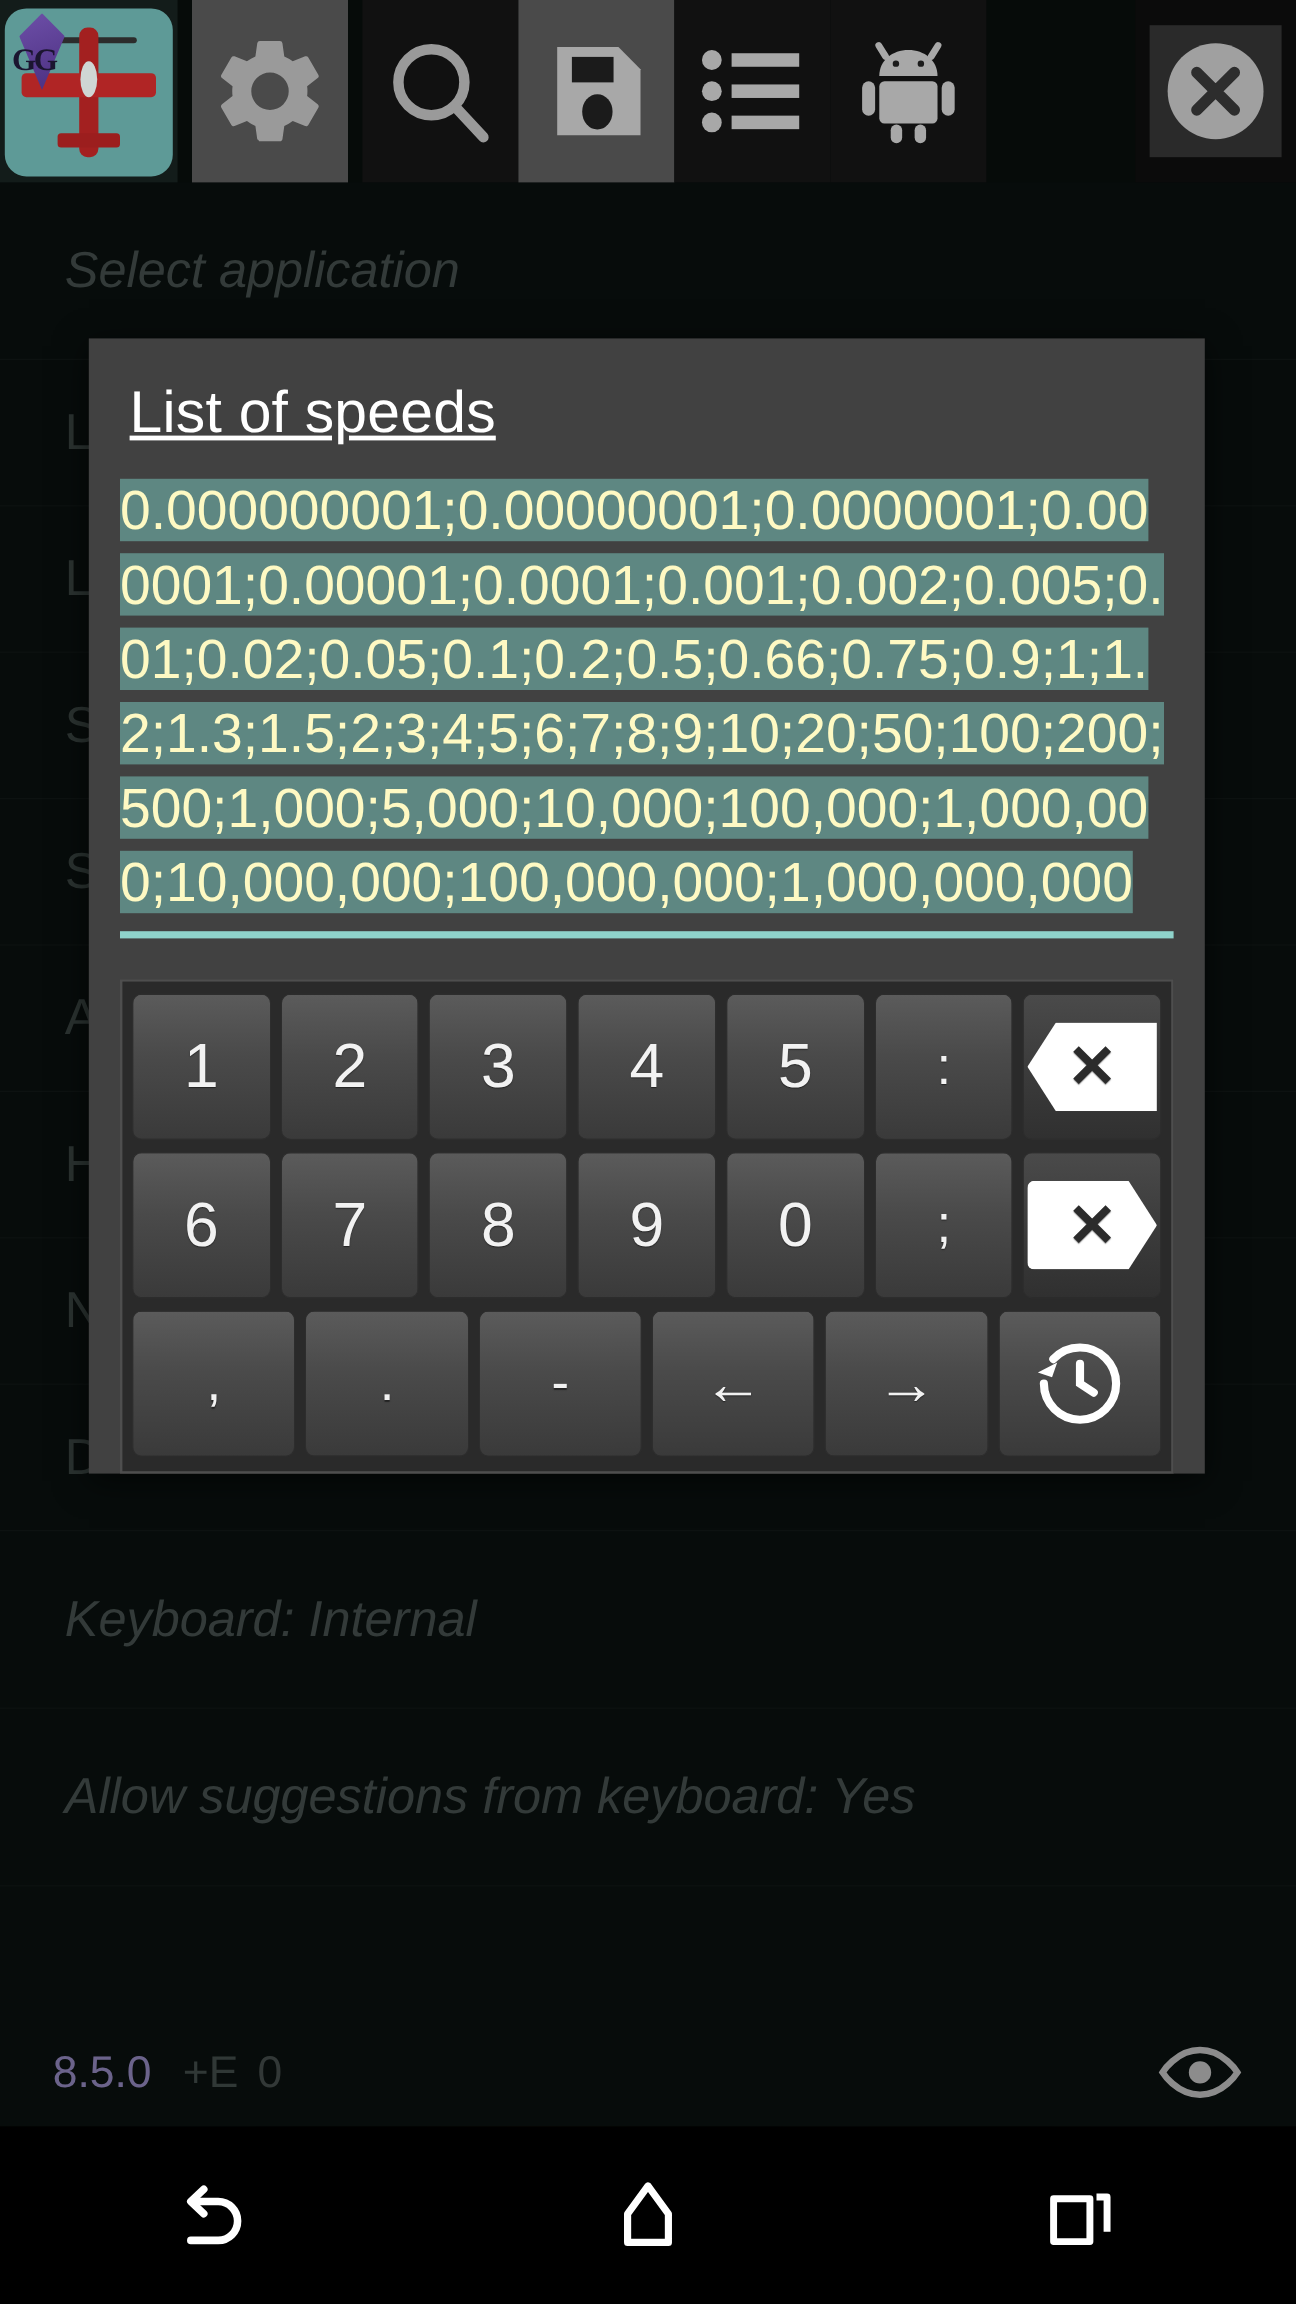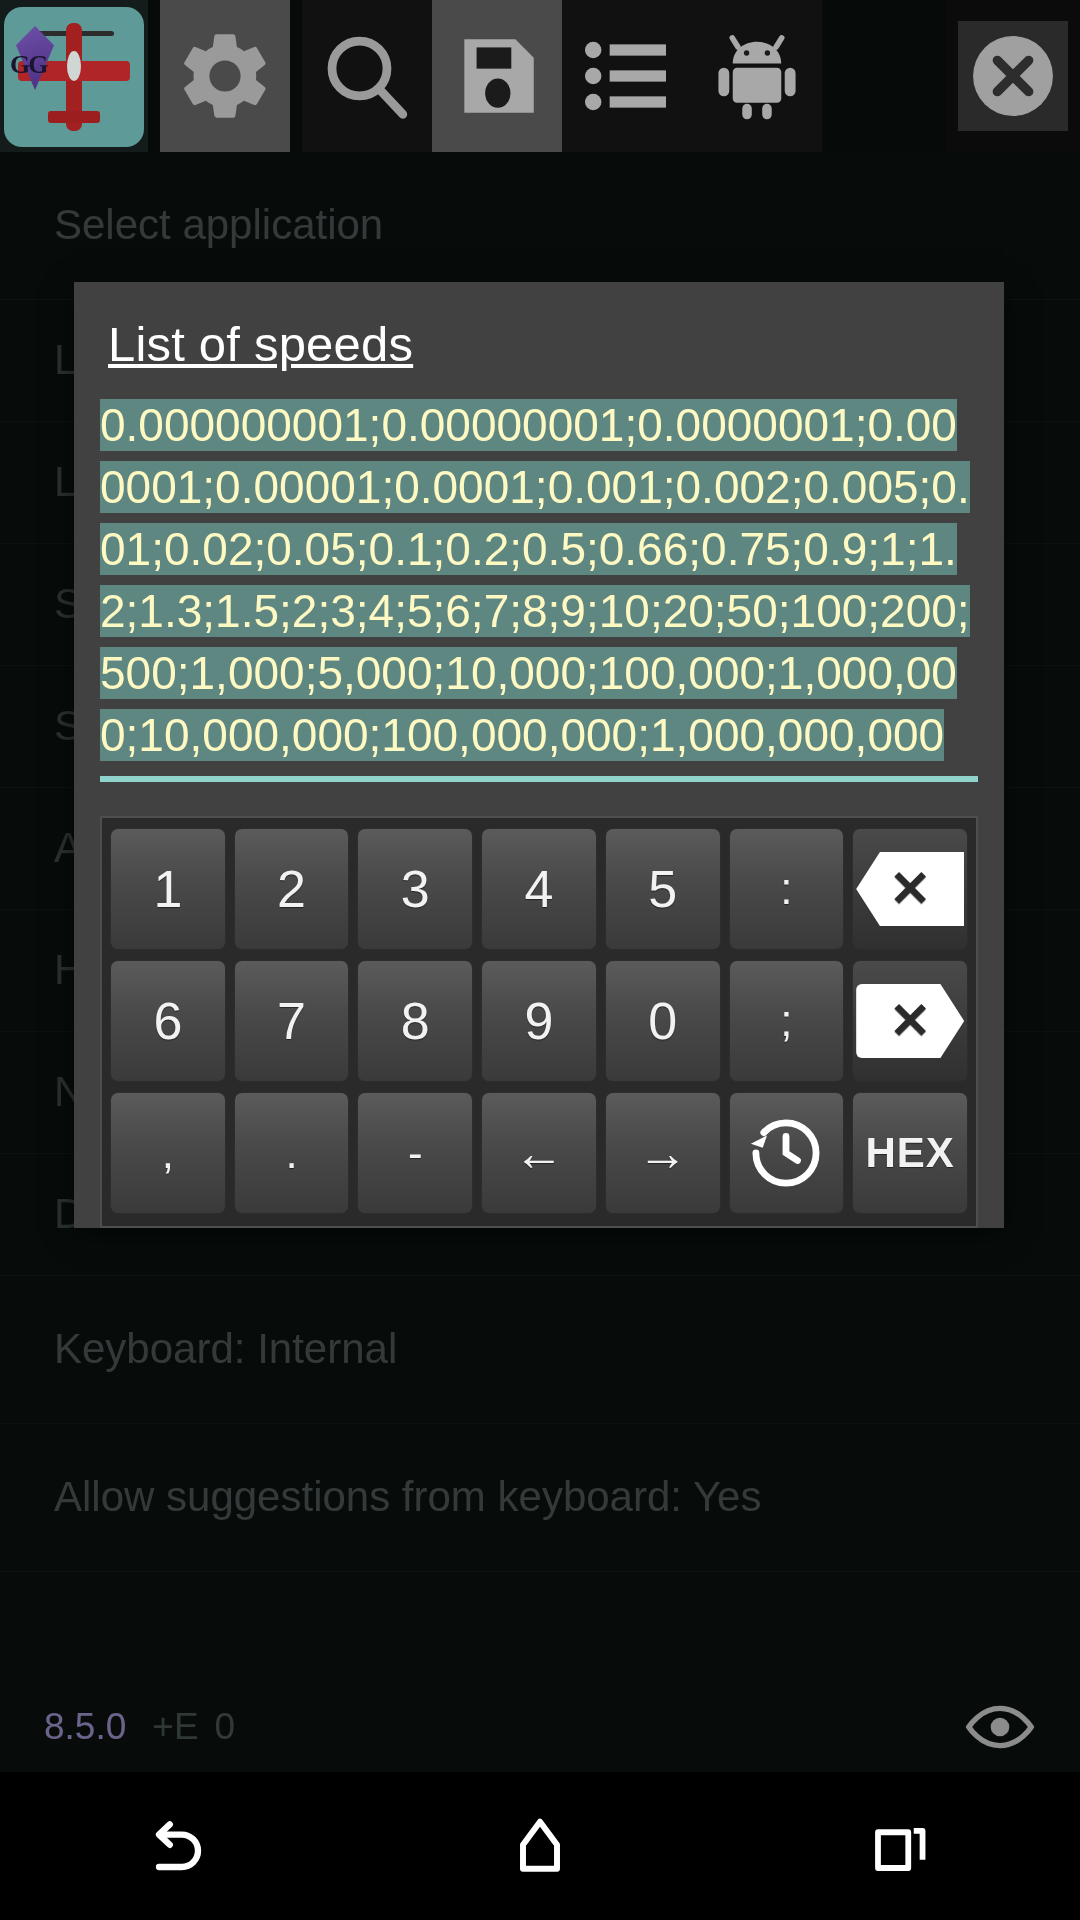--- a/index.html
+++ b/index.html
@@ -79,21 +79,21 @@
   .plane-cockpit {
     position: absolute;
     left: 50%; top: 44px;
     margin-left: -7px;
     width: 14px; height: 30px;
     background: #cfd6d4;
     border-radius: 50%;
   }
   .gg-badge {
     position: absolute;
-    left: 4px; top: 19px;
+    left: 4px; top: 4px;
     width: 56px; height: 76px;
   }
   .gg-diamond {
     position: absolute;
     left: 8px; top: 0;
     width: 38px; height: 64px;
     background: linear-gradient(160deg,#6d4fa8 0%,#4b2f80 100%);
     clip-path: polygon(50% 0%, 100% 30%, 50% 100%, 0% 30%);
   }
   .gg-text {
@@ -141,21 +141,21 @@
     position: relative;
     padding: 0 54px;
     color: #5d6b68;
     font-size: 42px;
     line-height: 1.15;
     display: flex;
     align-items: center;
     border-bottom: 1px solid #18211f;
   }
   .bg-row.tall { min-height: 122px; }
-  .bg-row.xtall { min-height: 148px; }
+  .bg-row.xtall { min-height: 148px; font-style: italic; }
   .bg-faint { color: #4f5d5a; }
 
   
   .blob {
     position: absolute;
     border-radius: 50%;
     filter: blur(2px);
     opacity: .55;
     z-index: 4;
   }
@@ -510,21 +510,20 @@
         <div class="key small">-</div>
         <div class="key arrow">←</div>
         <div class="key arrow">→</div>
         <div class="key">
           <svg class="icn" width="86" height="86" viewBox="0 0 24 24" fill="none" stroke="#ffffff" stroke-width="1.9">
             <path d="M3.6 12a8.4 8.4 0 108.4-8.4 8.4 8.4 0 00-6.2 2.7" stroke-linecap="round"></path>
             <path d="M2.2 9.4l3.3 1.1 1.2-3.4" fill="#ffffff" stroke="none"></path>
             <path d="M12 7.4V12l3.2 2.1" stroke-linecap="round"></path>
           </svg>
         </div>
-        <div class="key hex">HEX</div>
       </div>
     </div>
 
   </div>
 
   <div class="status-strip">
     <span class="st-ver">8.5.0</span>
     <span class="st-plus">+E</span>
     <span class="st-num">0</span>
     <span class="eye-wrap">

